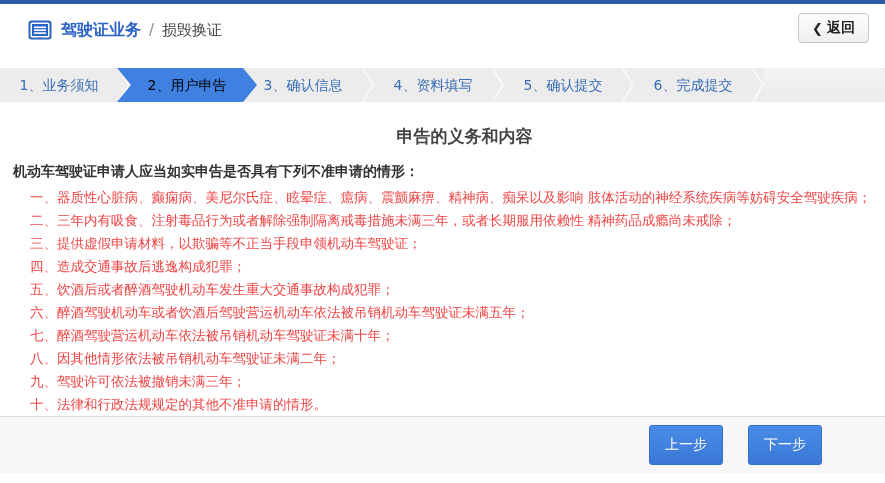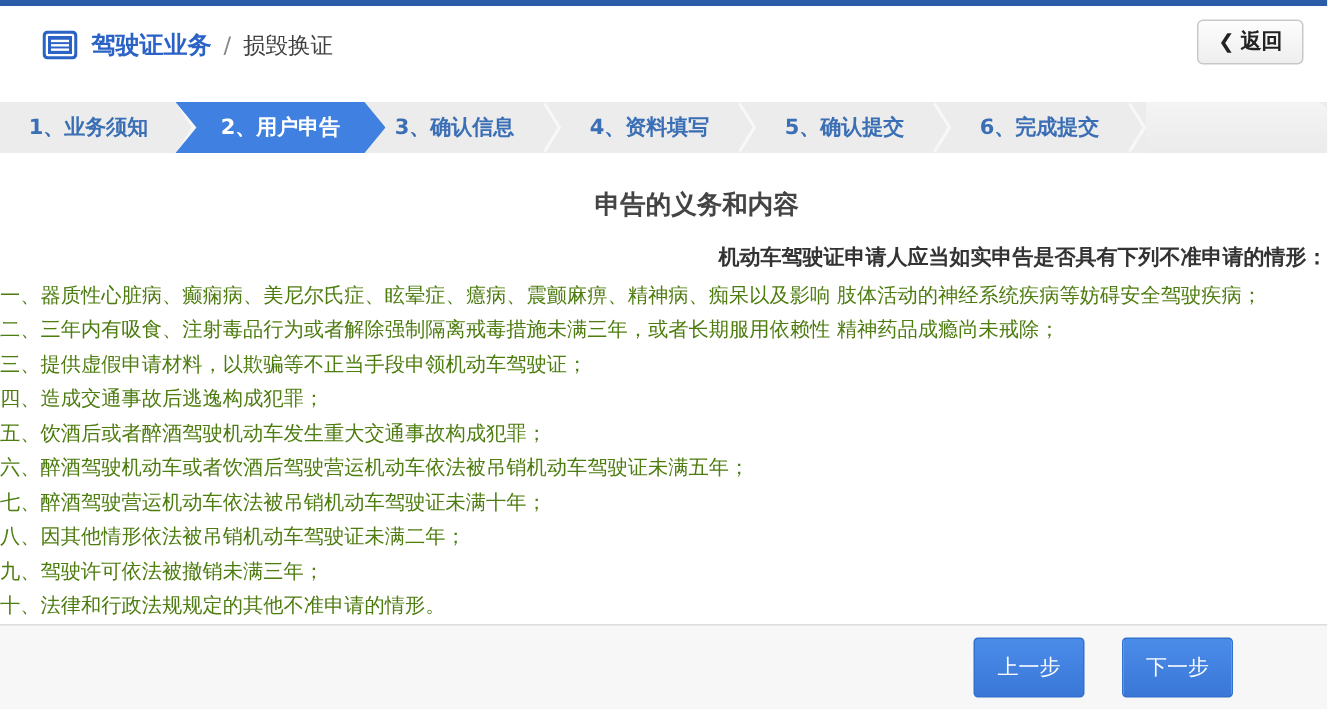--- a/index.html
+++ b/index.html
@@ -15,32 +15,32 @@
   .crumb-section{color:#2b62c6;font-size:16px;font-weight:bold;cursor:pointer;}
   .crumb-sep{color:#888;margin:0 8px;font-size:15px;}
   .crumb-current{color:#404040;font-size:15px;}
   .back-btn{position:absolute;right:16px;top:9px;padding:5px 13px;background:linear-gradient(#fdfdfd,#eeeeee);
     border:1px solid #c8c8c8;border-radius:4px;font-size:14px;font-weight:bold;color:#222;cursor:pointer;
     display:flex;align-items:center;gap:4px;}
   .back-btn .arr{font-size:13px;font-weight:bold;color:#222;}
 
   
   .stepbar{height:34px;margin-top:12px;background:#ececec;display:flex;align-items:stretch;overflow:hidden;}
-  .step{width:118px;flex:0 0 auto;text-align:center;line-height:34px;color:#3a6eb5;font-weight:bold;
+  .step{width:118px;flex:0 0 auto;text-align:center;line-height:34px;color:#3a6eb5;font-weight:normal;
     font-size:14px;cursor:pointer;white-space:nowrap;}
-  .step.active{width:140px;background:#3f80e0;color:#ffffff;z-index:2;margin:0 -13px;
+  .step.active{width:140px;background:#3f80e0;color:#000000;z-index:2;margin:0 -13px;
     clip-path:polygon(0 0,calc(100% - 14px) 0,100% 50%,calc(100% - 14px) 100%,0 100%,14px 50%);}
   .chev{flex:0 0 auto;align-self:center;}
   .step-tail{flex:1 1 auto;background:linear-gradient(#f4f4f4,#ebebeb);border-radius:0 8px 8px 0;}
 
   
   .title{text-align:center;font-size:17px;font-weight:bold;color:#444;margin:23px 0 15px;padding-left:44px;}
-  .intro{margin:0 0 5px 13px;font-size:14px;font-weight:bold;color:#333;text-align:right;}
+  .intro{margin:0 0 5px 13px;font-size:14px;font-weight:bold;color:#333;}
   .items{margin:0;}
-  .item{font-size:13.5px;color:#4d7c0f;line-height:23px;}
+  .item{margin-left:30px;font-size:13.5px;color:#ef4444;line-height:23px;}
   .check-row{text-align:center;margin-top:15px;font-size:14px;color:#666;}
   .checkbox{display:inline-block;width:14px;height:14px;border:1px solid #8db0d8;background:#fff;
     position:relative;vertical-align:-2px;margin-right:7px;cursor:pointer;}
   .checkbox .check{position:absolute;left:2px;top:2px;width:9px;height:5px;
     border-left:2px solid #35517c;border-bottom:2px solid #35517c;transform:rotate(-48deg);}
 
   
   .footer{position:absolute;left:0;right:0;bottom:0;height:57px;background:#f7f7f7;border-top:1px solid #dcdcdc;
     display:flex;align-items:center;justify-content:flex-end;gap:25px;padding-right:63px;box-sizing:border-box;}
   .btn{padding:10px 15px;background:linear-gradient(#4b8ce9,#3a77d6);border:1px solid #3370cd;border-radius:3px;

